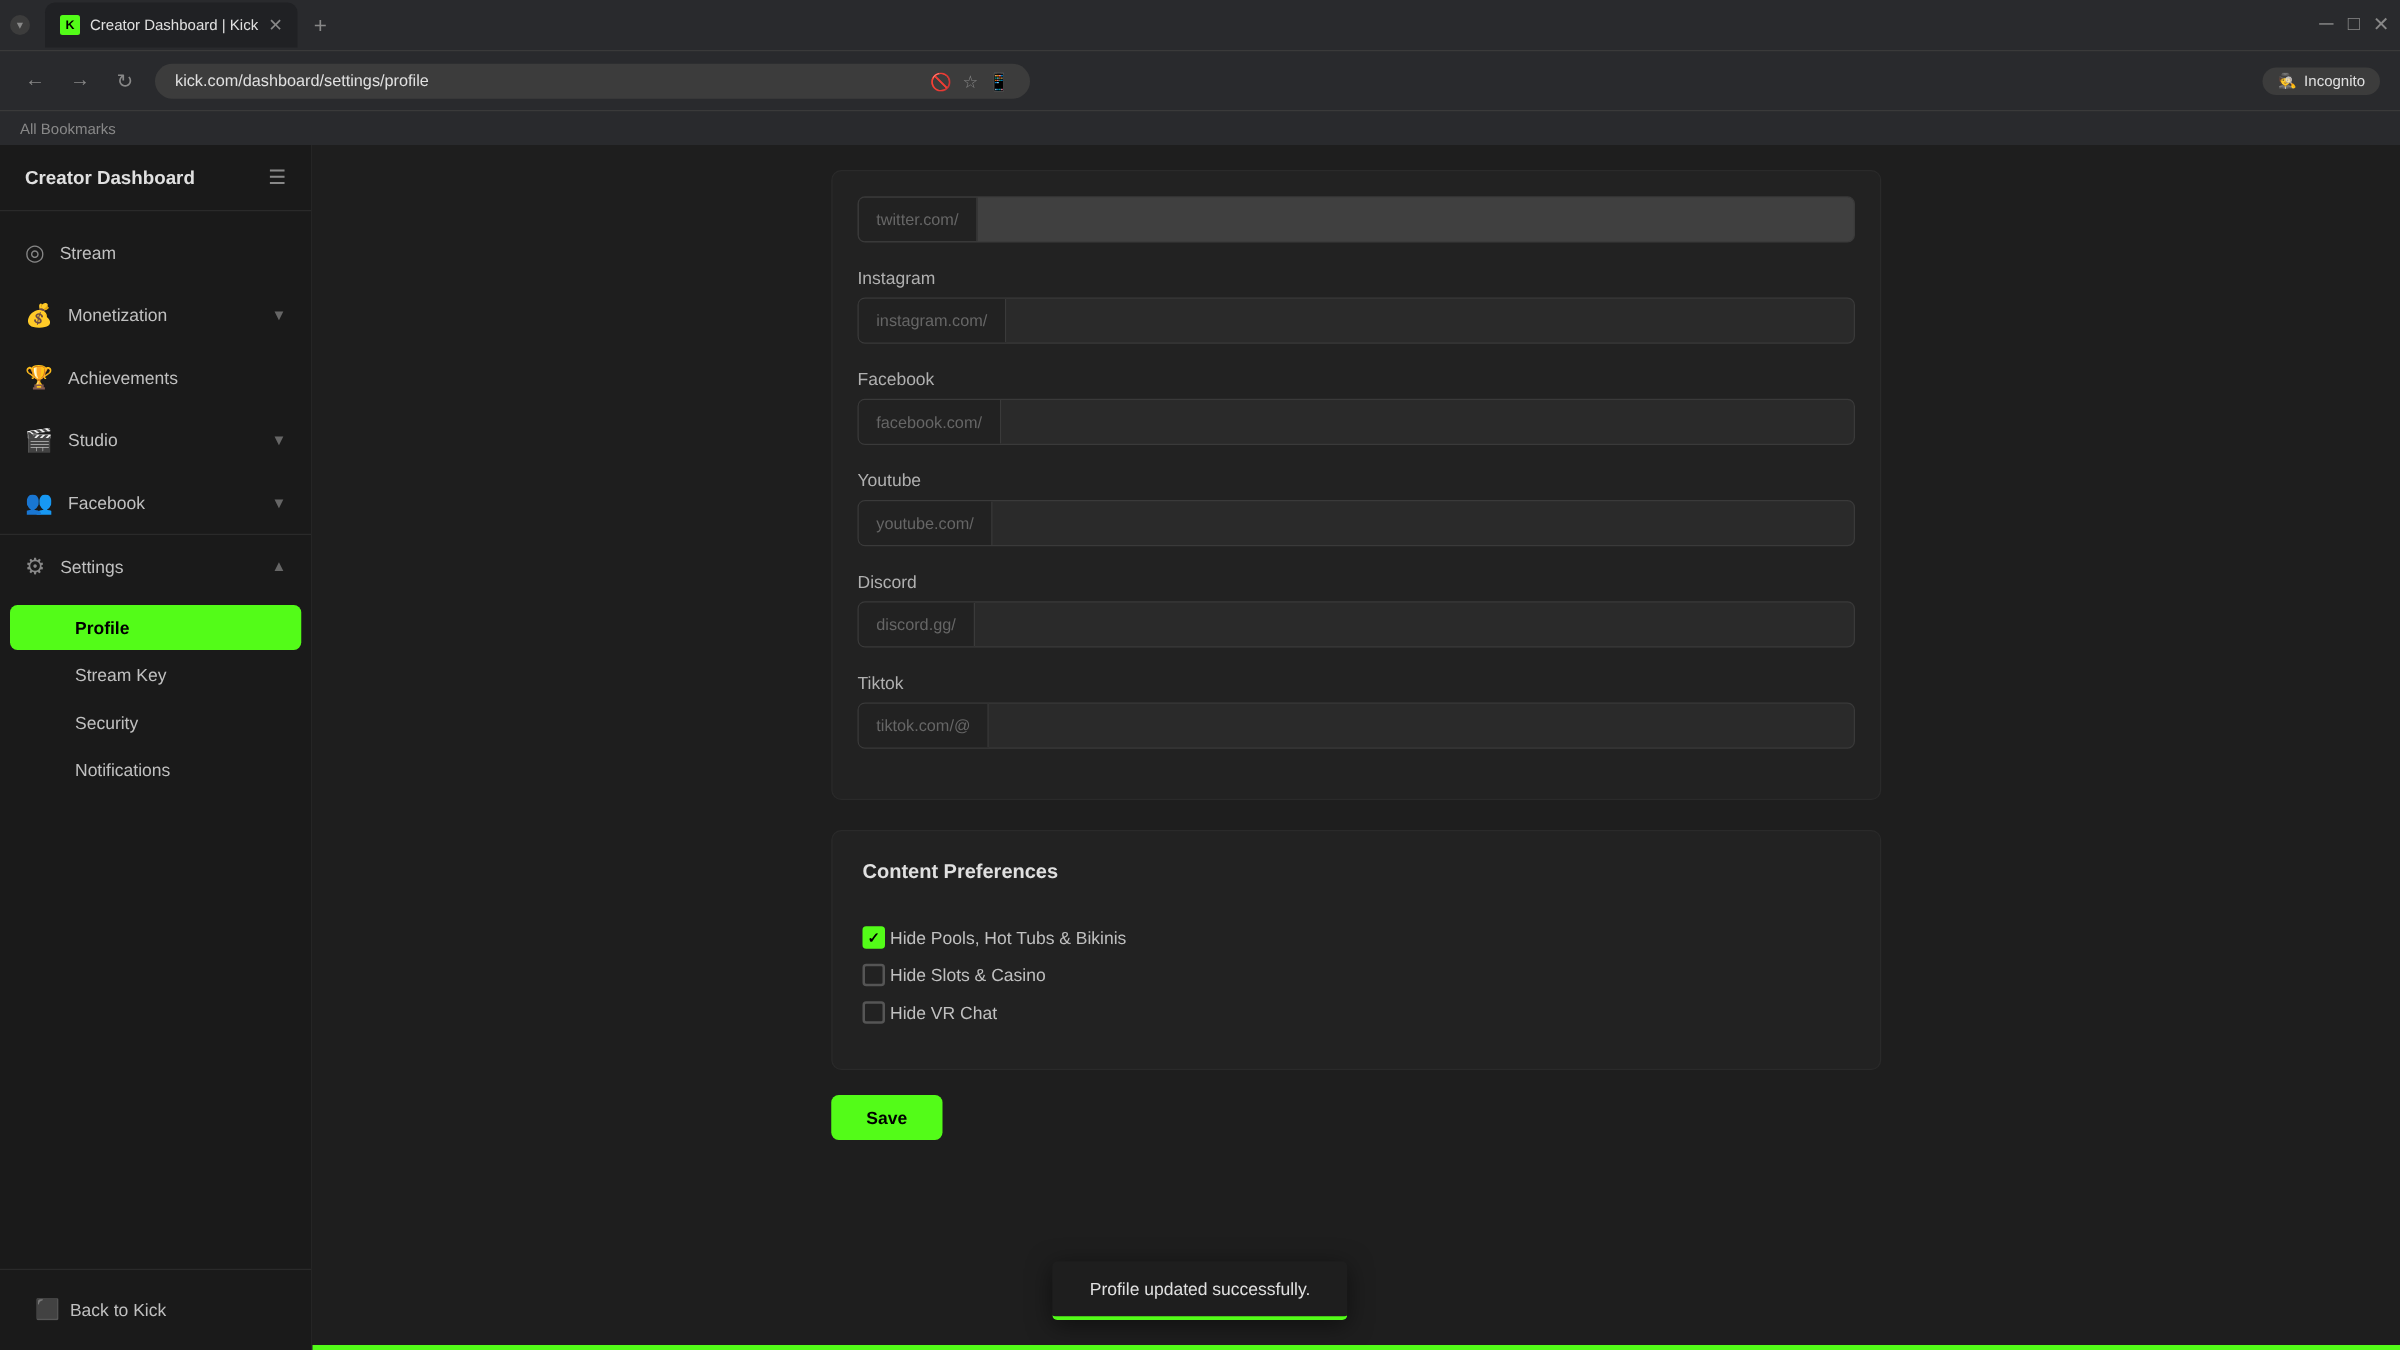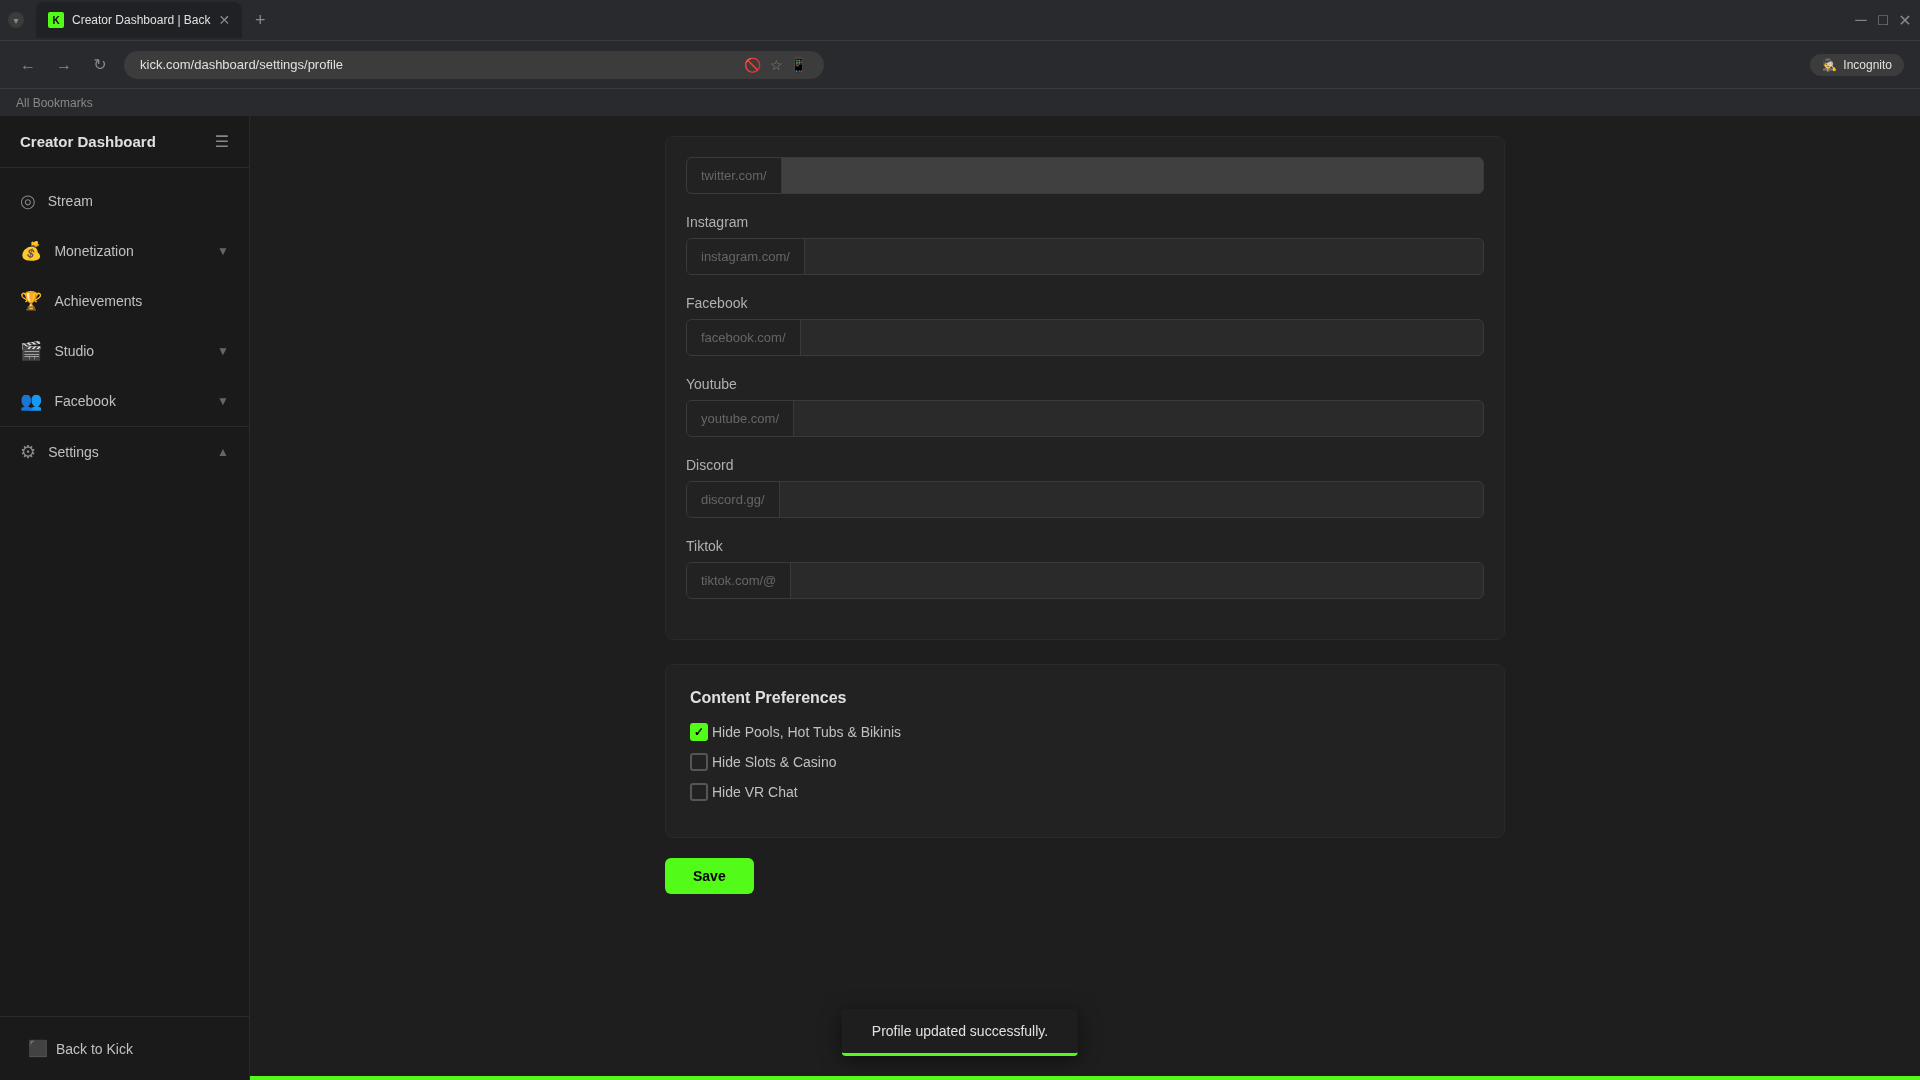--- a/index.html
+++ b/index.html
@@ -342,21 +342,21 @@
       margin-top: 24px;
       background: #222;
       border-radius: 8px;
       padding: 24px;
       border: 1px solid #2a2a2a;
     }
     .content-prefs-title {
       font-size: 16px;
       font-weight: 600;
       color: #e0e0e0;
-      margin-bottom: 16px;
+      margin-bottom: 34px;
     }
     .pref-item {
       display: flex;
       align-items: center;
       gap: 4px;
       margin-bottom: 12px;
     }
     .checkbox {
       width: 18px; height: 18px;
       border-radius: 3px;
@@ -436,21 +436,21 @@
 <body>
 
 <div class="browser-chrome">
 
   <div class="tab-bar">
     <div class="tab-nav-buttons">
       <div class="tab-nav-btn">▾</div>
     </div>
     <div class="browser-tab">
       <div class="tab-favicon">K</div>
-      <span class="tab-title">Creator Dashboard | Back</span>
+      <span class="tab-title">Creator Dashboard | Kick</span>
       <span class="tab-close">✕</span>
     </div>
     <button class="new-tab-btn">+</button>
     <div class="window-controls">
       <div class="win-ctrl">─</div>
       <div class="win-ctrl">□</div>
       <div class="win-ctrl">✕</div>
     </div>
   </div>
 
@@ -511,20 +511,34 @@
         <span class="sidebar-item-label">Facebook</span>
         <span class="sidebar-item-chevron">▼</span>
       </div>
 
       <div class="settings-section">
         <div class="settings-parent">
           <span class="sidebar-item-icon">⚙</span>
           <span class="sidebar-item-label">Settings</span>
           <span class="sidebar-item-chevron">▲</span>
         </div>
+        <div class="settings-children">
+          <div class="settings-child active">
+            <span>Profile</span>
+          </div>
+          <div class="settings-child">
+            <span>Stream Key</span>
+          </div>
+          <div class="settings-child">
+            <span>Security</span>
+          </div>
+          <div class="settings-child">
+            <span>Notifications</span>
+          </div>
+        </div>
       </div>
     </div>
 
     <div class="sidebar-footer">
       <div class="back-to-kick">
         <span class="back-icon">⬛</span>
         <span>Back to Kick</span>
       </div>
     </div>
   </div>

